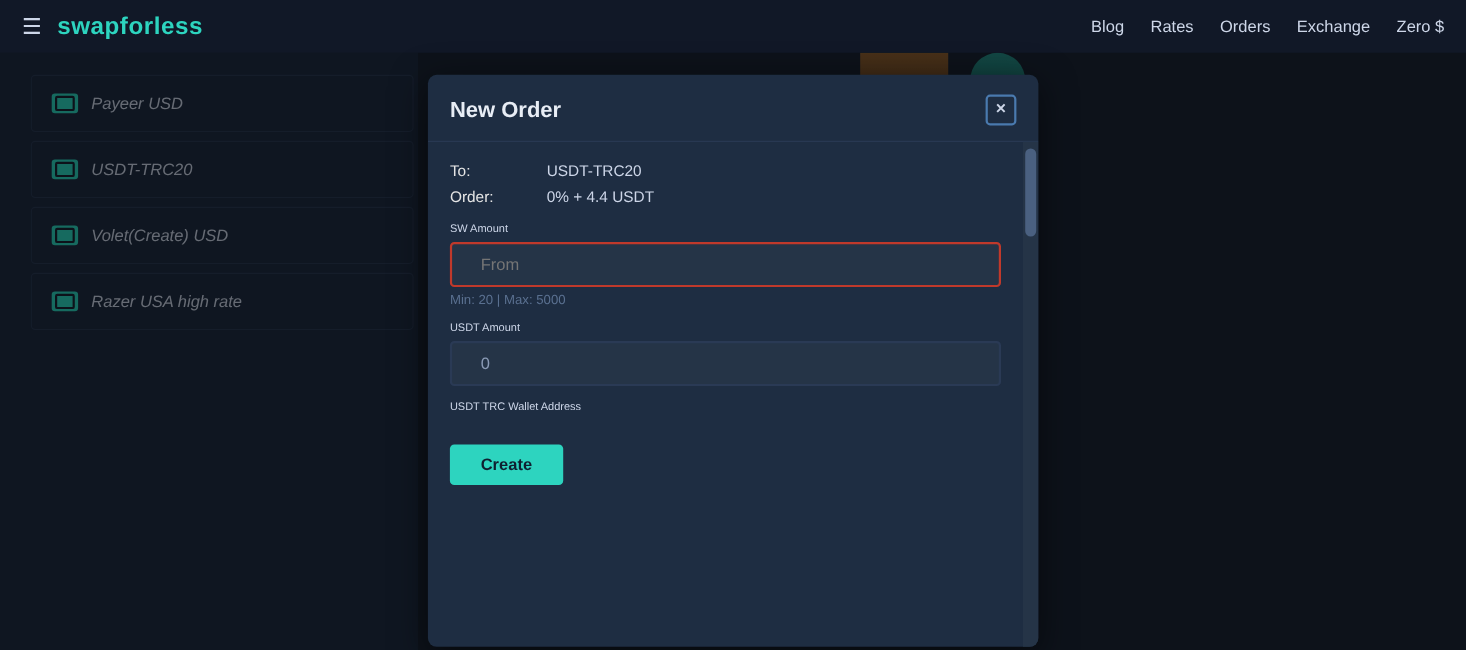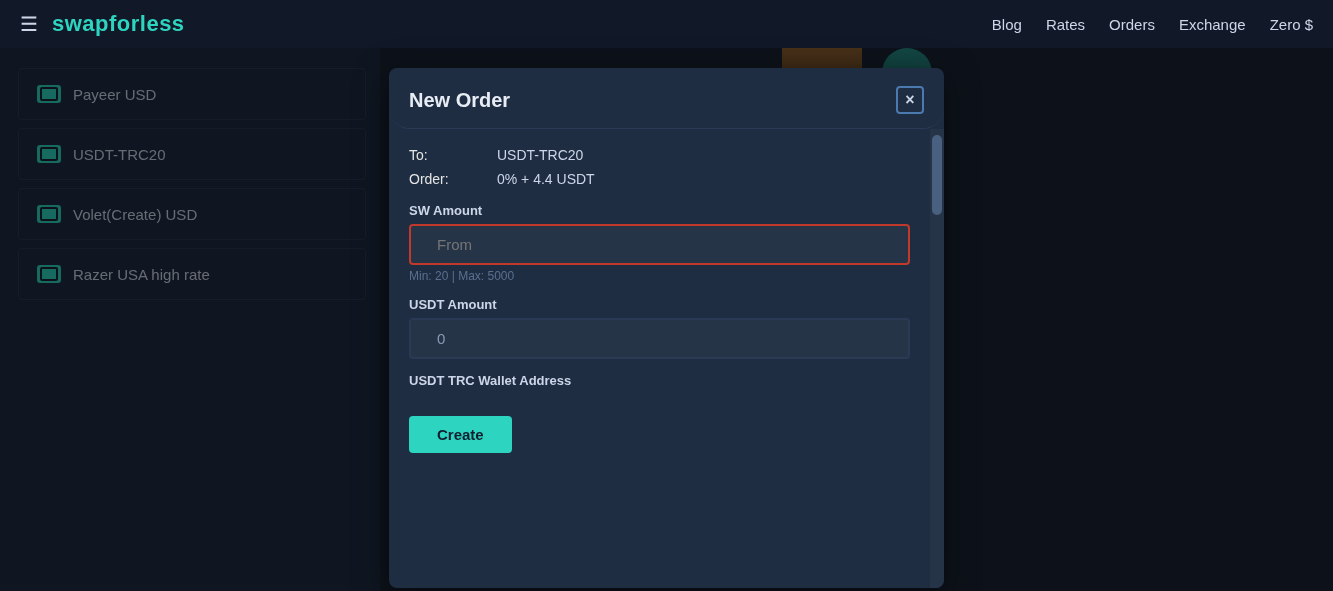--- a/index.html
+++ b/index.html
@@ -88,27 +88,28 @@
     .section-label {
       font-size: 28px;
       font-weight: 600;
       color: #6b7a99;
       letter-spacing: 1px;
     }
 
     
     .sidebar-items {
       position: absolute;
-      left: 2px;
+      left: 12px;
       top: 20px;
       width: 380px;
       display: flex;
       flex-direction: column;
       gap: 0;
       padding: 0 16px;
+      font-style: italic;
     }
     .sidebar-item {
       display: flex;
       align-items: center;
       gap: 12px;
       padding: 16px 18px;
       background-color: #1e2d42;
       border: 1px solid #2a3a55;
       margin-bottom: 8px;
       border-radius: 4px;
@@ -157,21 +158,20 @@
       overflow: hidden;
       position: relative;
       box-shadow: 0 8px 32px rgba(0,0,0,0.5);
     }
     .modal-header {
       display: flex;
       align-items: center;
       justify-content: space-between;
       padding: 18px 20px 14px 20px;
       border-bottom: 1px solid #2a3a55;
-      border-radius: 21px;
     }
     .modal-title {
       font-size: 20px;
       font-weight: 700;
       color: #e8edf5;
     }
     .modal-close-btn {
       width: 28px;
       height: 28px;
       border: 2px solid #4a7aaf;
@@ -229,22 +229,22 @@
     }
     .detail-value {
       color: #cdd6e8;
     }
 
     
     .field-group {
       margin-bottom: 14px;
     }
     .field-label {
-      font-size: 13px;
-      font-weight: 700;
+      font-size: 10px;
+      font-weight: 400;
       color: #cdd6e8;
       margin-bottom: 6px;
     }
     .field-input {
       width: 100%;
       background-color: #253447;
       border: 2px solid #c0392b;
       border-radius: 4px;
       padding: 10px 26px;
       color: #8a9ab5;

